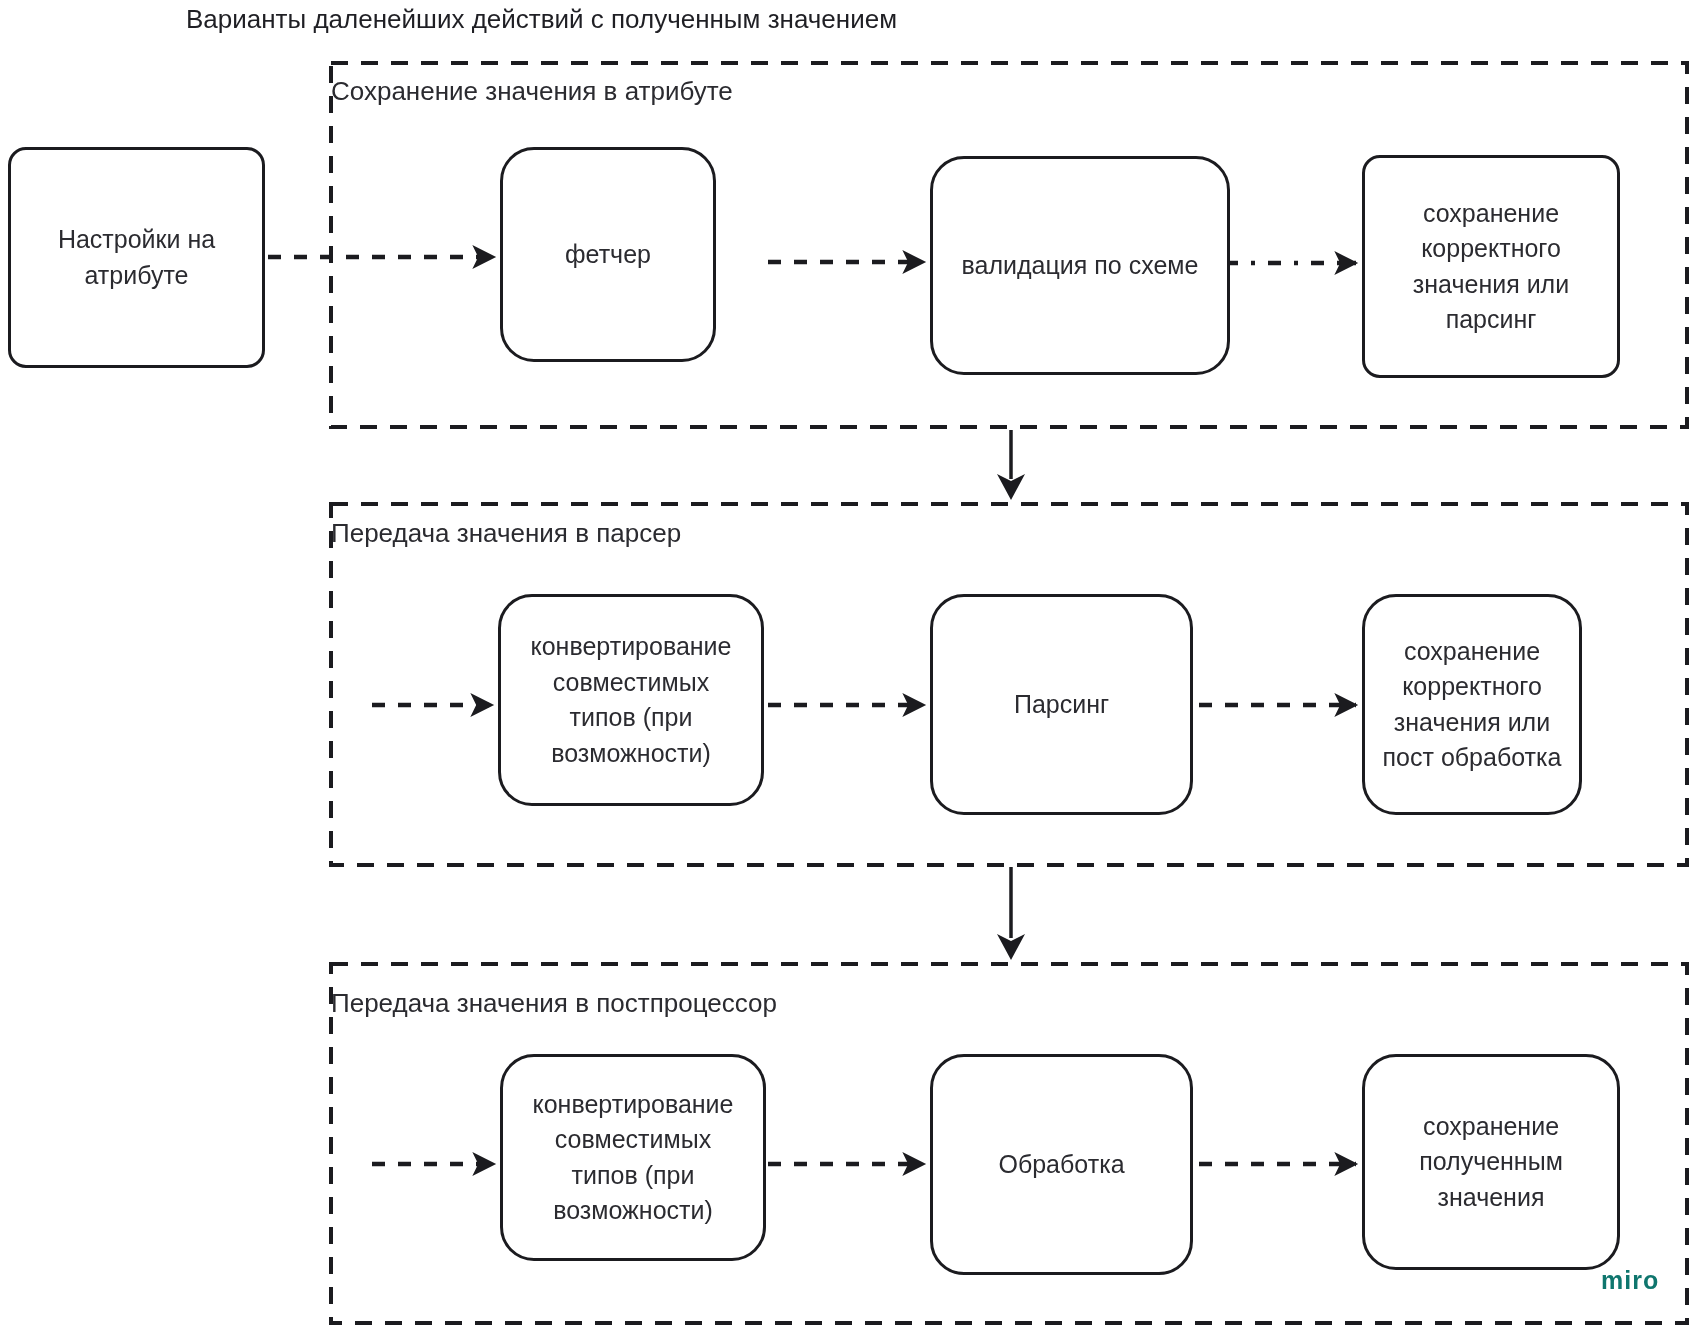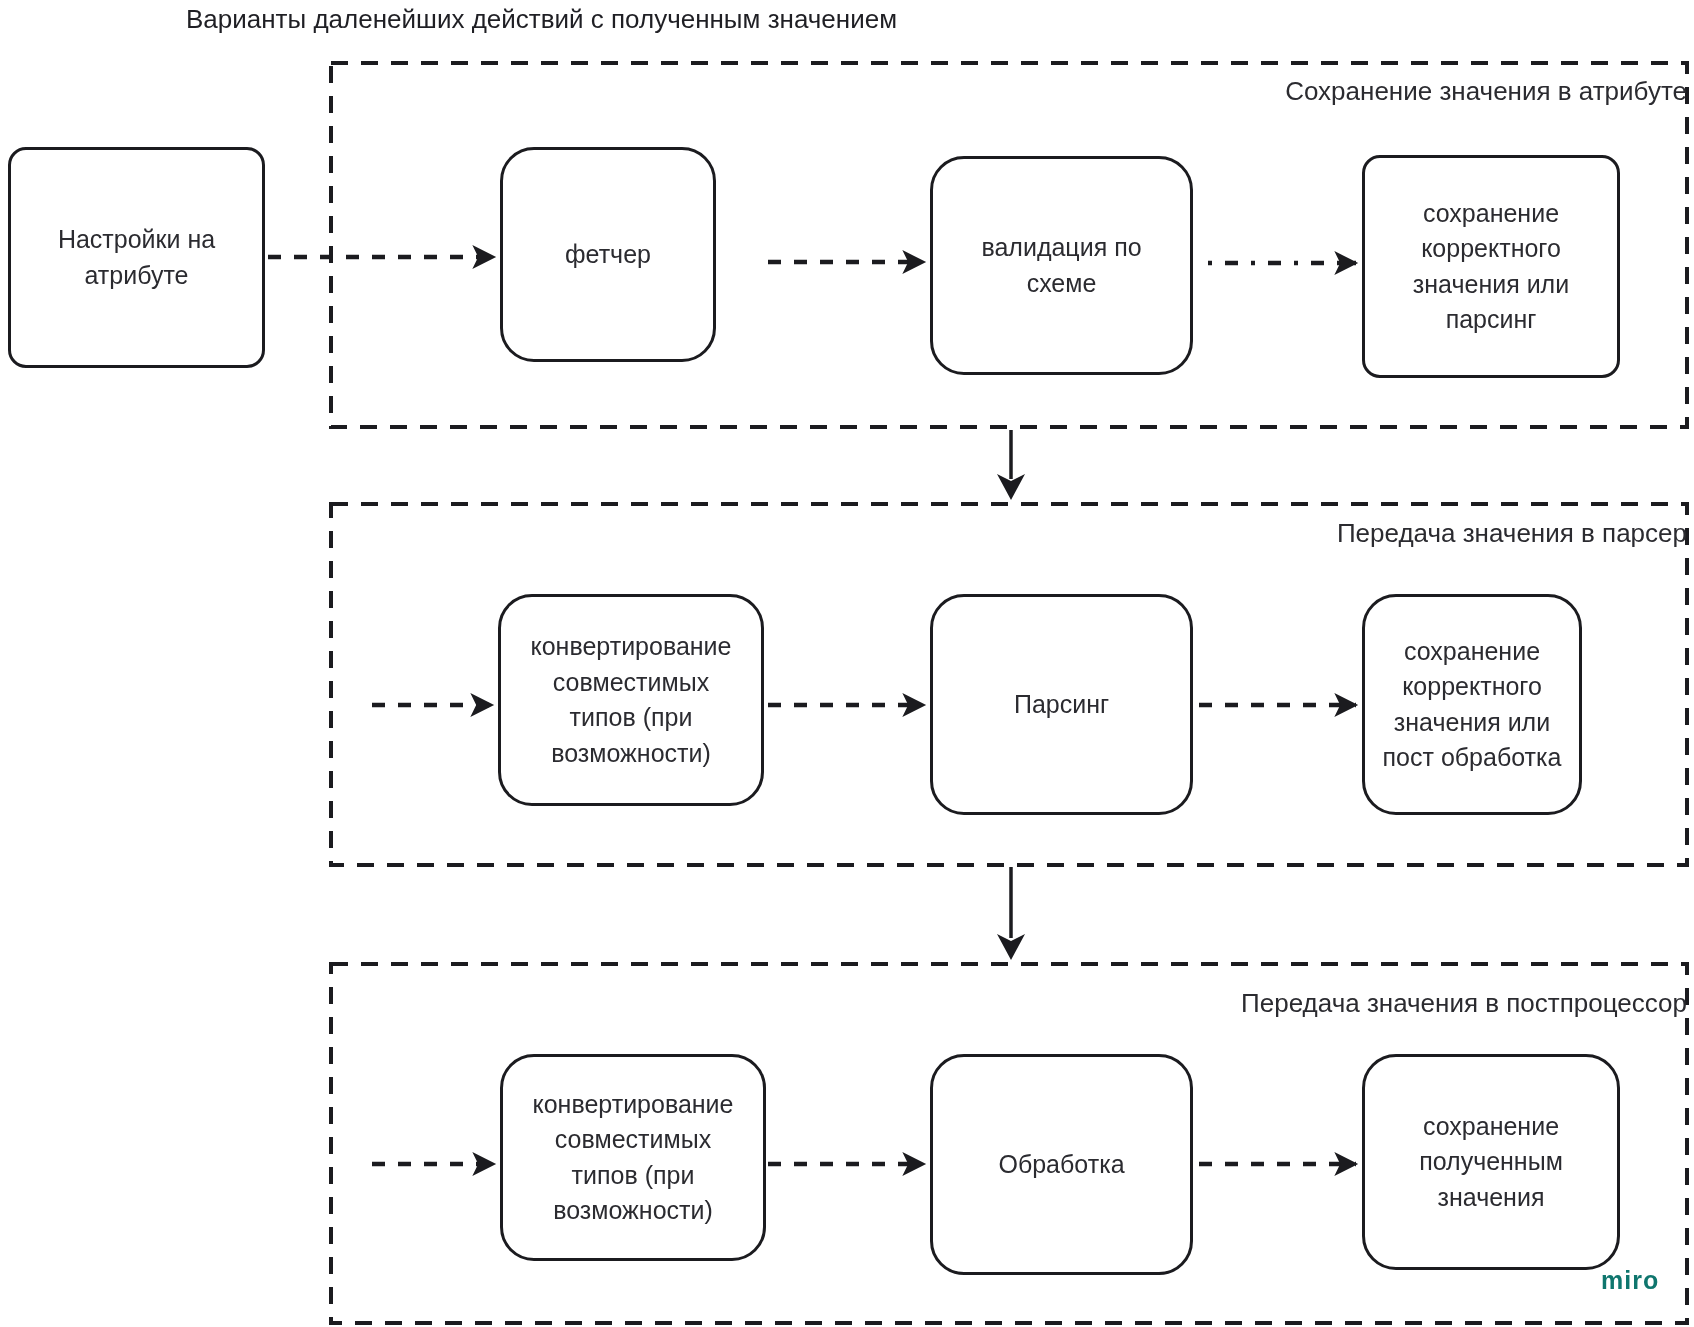--- a/index.html
+++ b/index.html
@@ -13,21 +13,21 @@
     overflow: hidden;
   }
   .abs { position: absolute; }
   #diagram-title {
     left: 186px; top: 4px; width: 1508px;
     font-size: 26px;
     color: #1f1f24;
   }
   .group-header {
     left: 331px; width: 1356px;
-    text-align: right;
+    text-align: left;
     font-size: 26px;
     color: #2b2b30;
   }
   .node {
     border: 3.5px solid #1b1b1f;
     border-radius: 34px;
     background: #ffffff;
     display: flex;
     align-items: center;
     justify-content: center;
@@ -95,21 +95,21 @@
   <div class="abs group-header" style="top:518px;">Передача значения в парсер</div>
   <div class="abs group-header" style="top:988px;">Передача значения в постпроцессор</div>
 
   <div class="abs node" style="left:8px; top:147px; width:257px; height:221px;border-radius:18px;">
     <span>Настройки на атрибуте</span>
   </div>
 
   <div class="abs node" style="left:500px; top:147px; width:216px; height:215px;">
     <span>фетчер</span>
   </div>
-  <div class="abs node" style="left:930px; top:156px; width:263px; height:219px;">
+  <div class="abs node" style="left:930px; top:156px; width:300px; height:219px;">
     <span>валидация по схеме</span>
   </div>
   <div class="abs node" style="left:1362px; top:155px; width:258px; height:223px;border-radius:18px;">
     <span>сохранение корректного значения или парсинг</span>
   </div>
 
   <div class="abs node" style="left:498px; top:594px; width:266px; height:212px;">
     <span>конвертирование совместимых типов (при возможности)</span>
   </div>
   <div class="abs node" style="left:930px; top:594px; width:263px; height:221px;">

